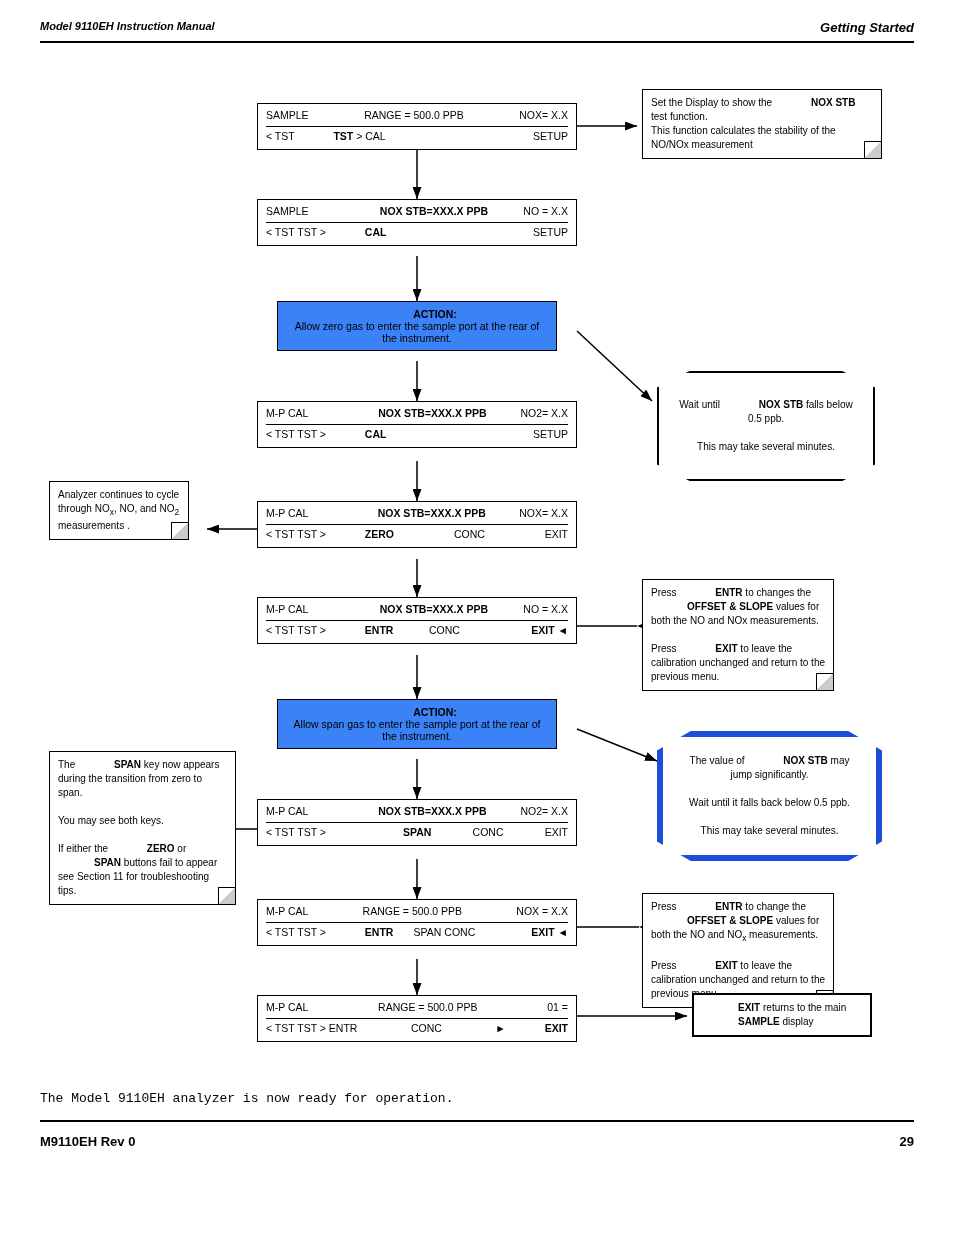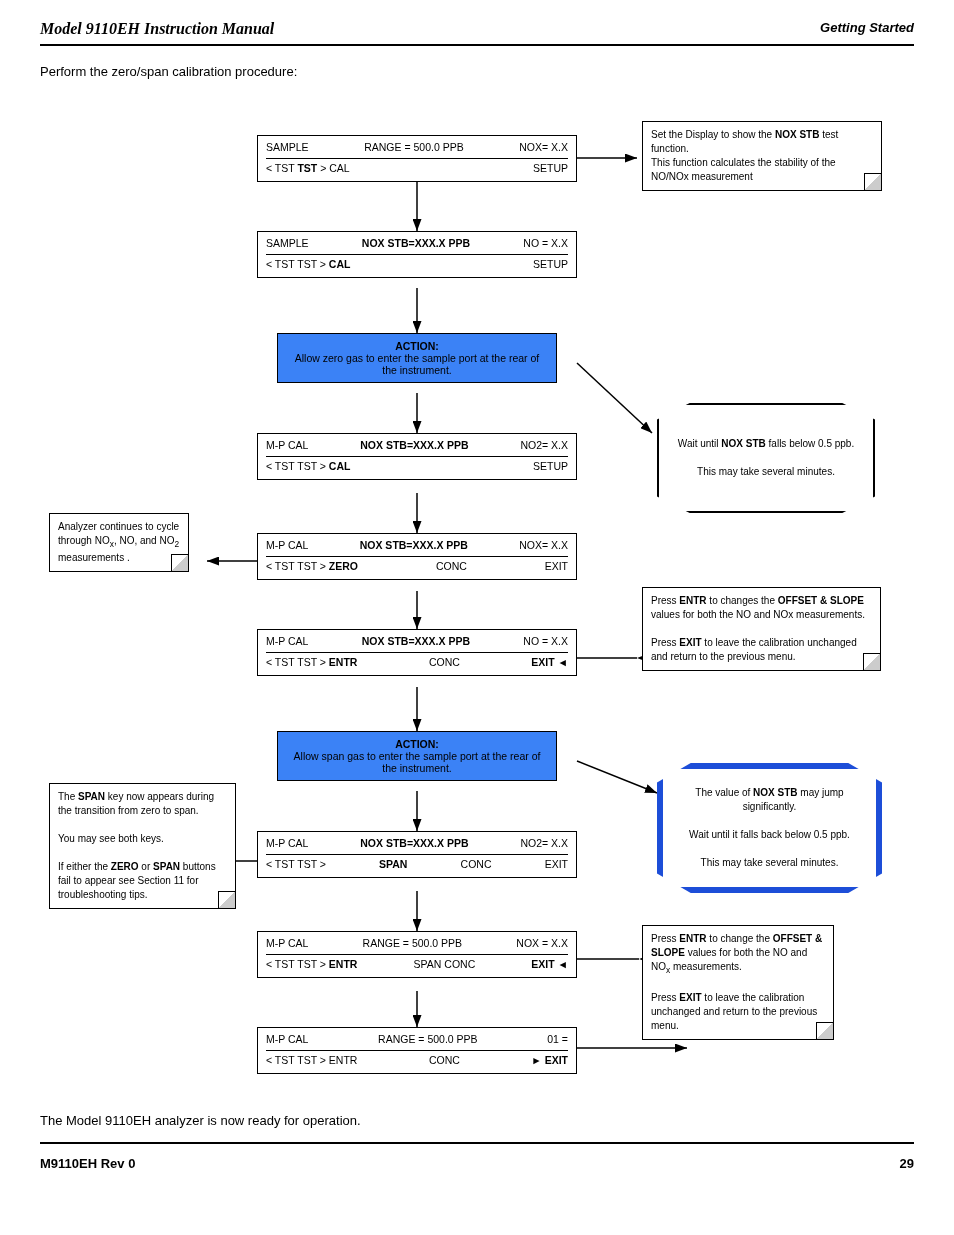--- a/index.html
+++ b/index.html
@@ -20,22 +20,21 @@
     .header {
       display: flex;
       justify-content: space-between;
       border-bottom: 2px solid #000;
       padding-bottom: 6px;
       margin-bottom: 18px;
     }
     .header-left {
       font-style: italic;
       font-weight: bold;
-      font-size: 16px;
-      font-family: Liberation Serif, serif;
+      font-size: 11px;
     }
     .header-right {
       font-style: italic;
       font-weight: bold;
       font-size: 13px;
     }
     .intro-text {
       font-size: 13px;
       margin-bottom: 14px;
     }
@@ -102,33 +101,32 @@
     }
     
     .arrows-svg {
       position: absolute;
       top: 0;
       left: 0;
       width: 100%;
       height: 100%;
       pointer-events: none;
     }
-    b { font-weight: bold; }
+    b { font-weight: bold; margin-left: 36px; }
   </style>
 </head>
 <body>
 
 <div class="page">
 
   <div class="header">
     <span class="header-left">Model 9110EH Instruction Manual</span>
     <span class="header-right">Getting Started</span>
   </div>
 
-  <p class="intro-text">Perform the zero/span calibration procedure:</p>
 
   <div class="diagram-area">
 
     <svg class="arrows-svg" viewBox="0 0 860 1020">
       <defs>
         <marker id="arrowhead" markerWidth="8" markerHeight="6" refX="8" refY="3" orient="auto">
           <polygon points="0 0, 8 3, 0 6" fill="#000"></polygon>
         </marker>
         <marker id="arrowhead-left" markerWidth="8" markerHeight="6" refX="0" refY="3" orient="auto">
           <polygon points="8 0, 0 3, 8 6" fill="#000"></polygon>
@@ -291,42 +289,45 @@
     </div>
 
     <div class="note-box curl" style="left:595px; top:28px; width:240px;">
       <span>Set the Display to show the <b>NOX STB</b> test function.<br>This function calculates the stability of the NO/NOx measurement</span>
     </div>
 
     <div style="position:absolute; left:610px; top:310px; width:218px; height:110px; border: 2px solid #000; clip-path: polygon(15% 0%, 85% 0%, 100% 15%, 100% 85%, 85% 100%, 15% 100%, 0% 85%, 0% 15%); background:#fff; display:flex; align-items:center; justify-content:center; text-align:center; font-size:10px; line-height:1.4; padding:15px;">
       <span>Wait until <b>NOX STB</b> falls below 0.5 ppb.<br><br>This may take several minutes.</span>
     </div>
 
-    <div class="note-box curl" style="left:595px; top:494px; width:239px;">
+    <div class="note-box curl" style="left:595px; top:518px; width:192px;">
       <span>Press <b>ENTR</b> to changes the <b>OFFSET &amp; SLOPE</b> values for both the NO and NOx measurements.<br><br>Press <b>EXIT</b> to leave the calibration unchanged and return to the previous menu.</span>
     </div>
 
     <div style="position:absolute; left:610px; top:670px; width:225px; height:130px; border: 6px solid #1d4ed8; clip-path: polygon(15% 0%, 85% 0%, 100% 15%, 100% 85%, 85% 100%, 15% 100%, 0% 85%, 0% 15%); background:#fff; display:flex; align-items:center; justify-content:center; text-align:center; font-size:10px; line-height:1.4; padding:15px;">
       <span>The value of <b>NOX STB</b> may jump significantly.<br><br>Wait until it falls back below 0.5 ppb.<br><br>This may take several minutes.</span>
     </div>
 
     <div class="note-box curl" style="left:2px; top:420px; width:140px;">
       <span>Analyzer continues to cycle through NO<sub>x</sub>, NO, and NO<sub>2</sub> measurements .</span>
     </div>
 
     <div class="note-box curl" style="left:2px; top:690px; width:187px;">
       <span>The <b>SPAN</b> key now appears during the transition from zero to span.<br><br>You may see both keys.<br><br>If either the <b>ZERO</b> or <b>SPAN</b> buttons fail to appear see Section 11 for troubleshooting tips.</span>
     </div>
 
     <div class="note-box curl" style="left:595px; top:832px; width:192px;">
       <span>Press <b>ENTR</b> to change the <b>OFFSET &amp; SLOPE</b> values for both the NO and NO<sub>x</sub> measurements.<br><br>Press <b>EXIT</b> to leave the calibration unchanged and return to the previous menu.</span>
     </div>
 
+    <div class="note-box" style="left:645px; top:932px; width:180px; border:2px solid #000;">
+      <span><b>EXIT</b> returns to the main <b>SAMPLE</b> display</span>
+    </div>
 
   </div>
 
-  <p class="intro-text" style="">The Model 9110EH analyzer is now ready for operation.</p>
+  <p class="intro-text" style="margin-top: 10px; font-family: Liberation Mono, monospace;">The Model 9110EH analyzer is now ready for operation.</p>
 
   <div class="footer">
     <span>M9110EH Rev 0</span>
     <span>29</span>
   </div>
 </div>
 
 </body></html>

